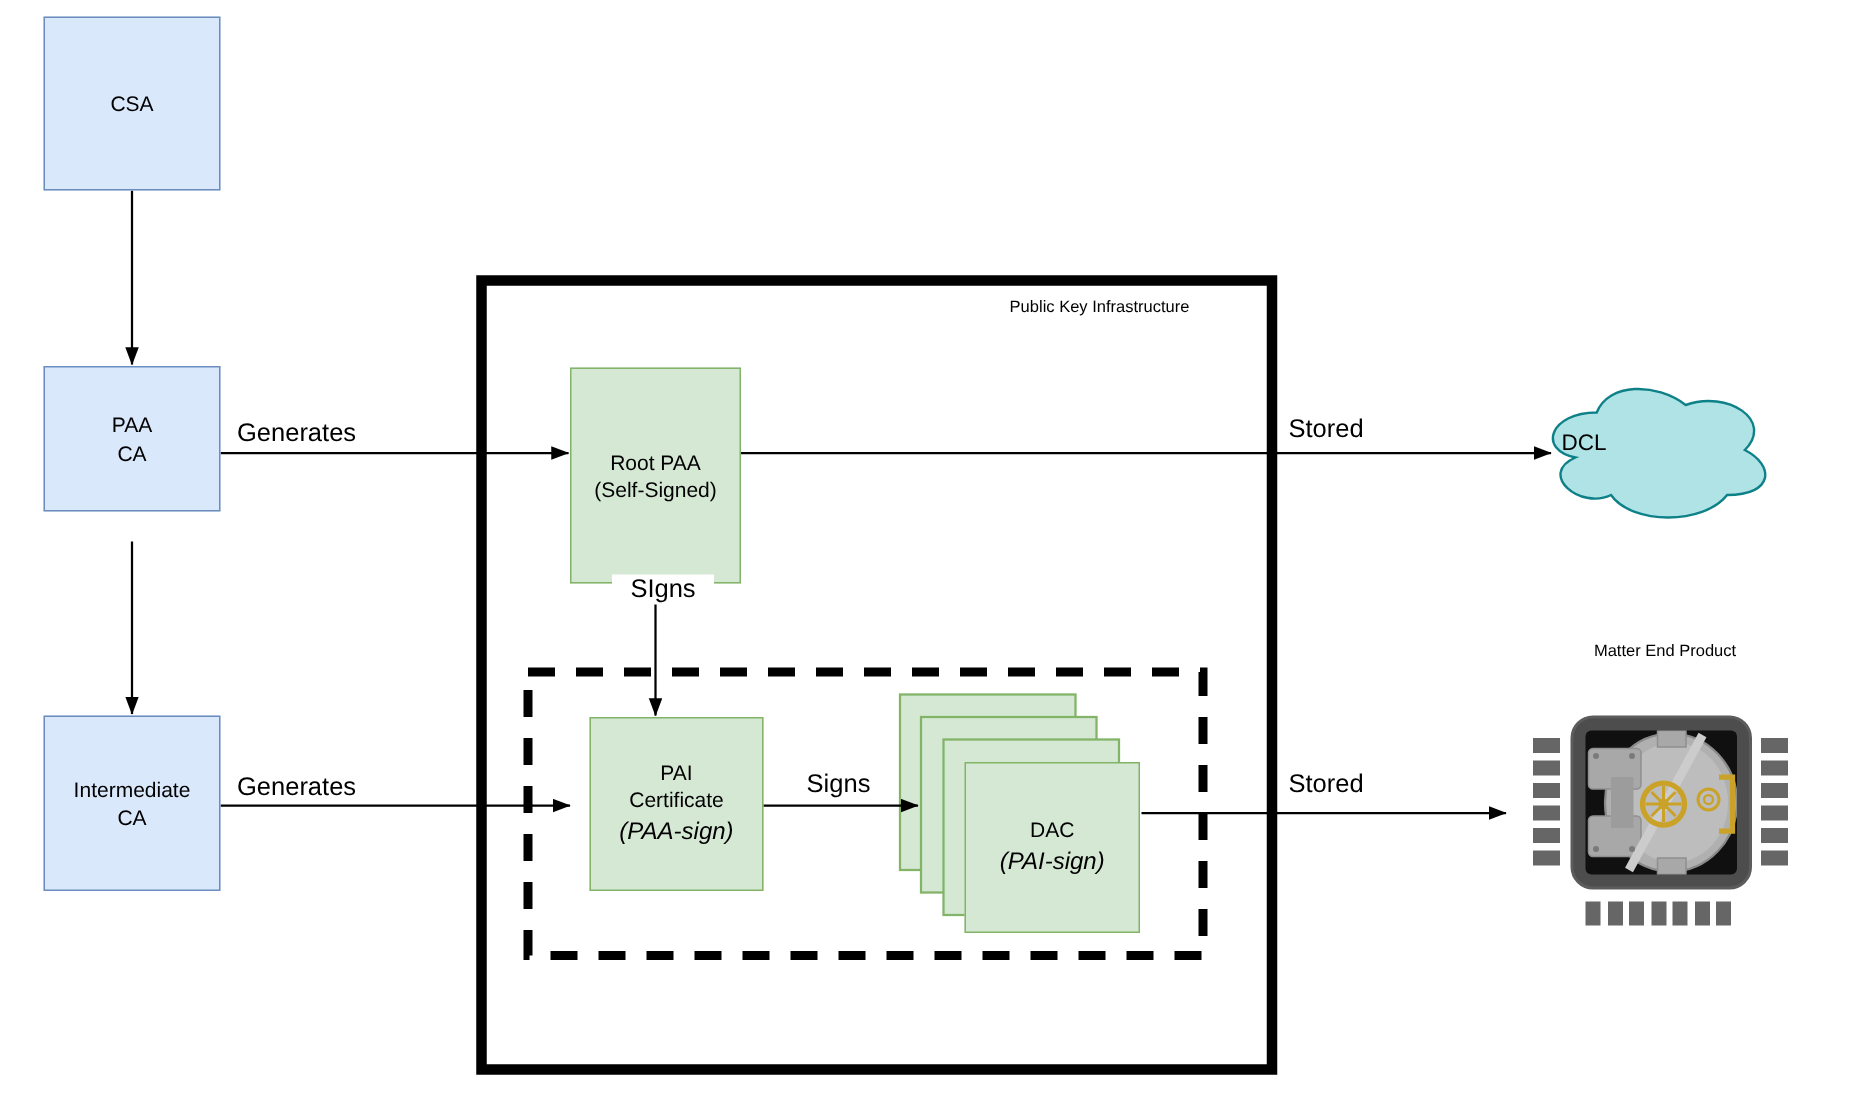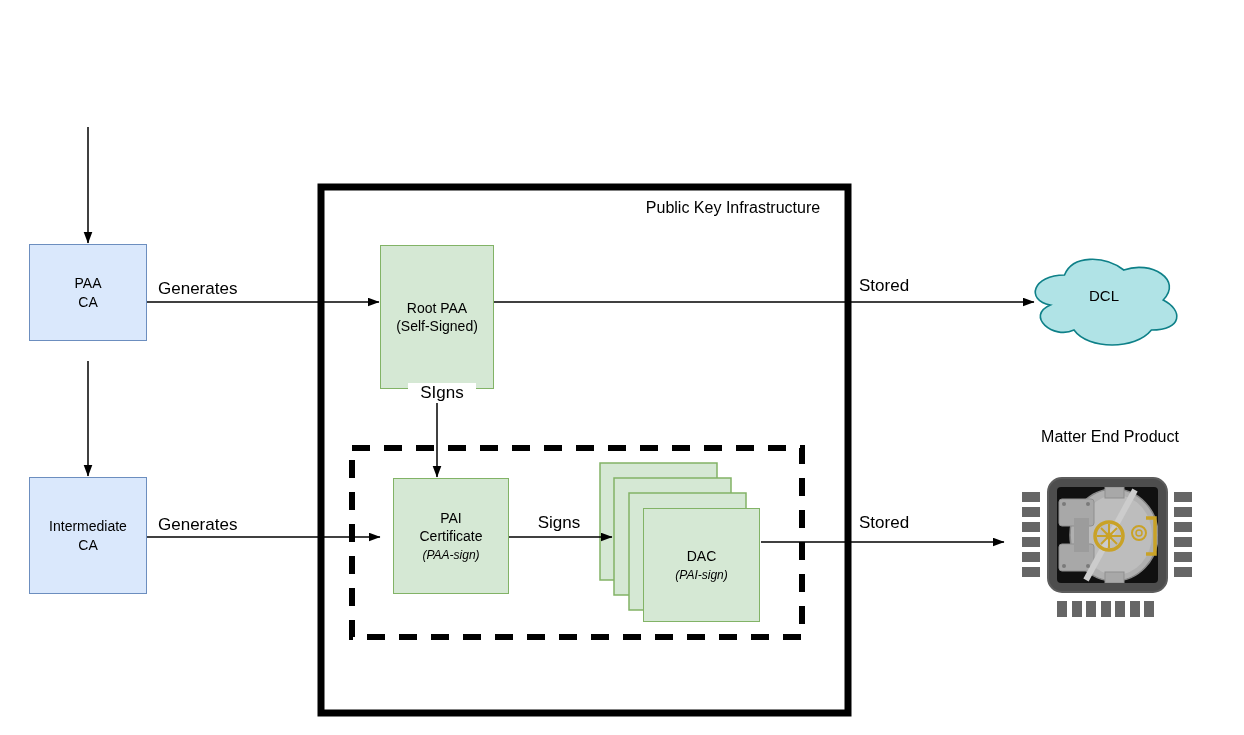--- a/index.html
+++ b/index.html
@@ -14,28 +14,28 @@
     font-size:14px; line-height:1.3; white-space:pre-line; box-sizing:border-box;
   }
   .blue-node{
     background:var(--blue-fill,#dae8fc);
     border:1.5px solid var(--blue-stroke,#6c8ebf);
   }
   .green-node{
     background:var(--green-fill,#d5e8d4);
     border:1.5px solid var(--green-stroke,#82b366);
   }
-  .sub-label{font-style:italic; font-size:12px; margin-top:3px; white-space:nowrap;}
+  .sub-label{font-style:italic; font-size:16px; margin-top:3px; white-space:nowrap;}
   .edge-label{
     position:absolute; font-size:17px; background:#ffffff; padding:0 3px;
     white-space:nowrap;
   }
   .edge-label.centered{text-align:center;}
   .region-label{
-    position:absolute; font-size:16px; text-align:center; white-space:nowrap;
+    position:absolute; font-size:11px; text-align:center; white-space:nowrap;
   }
 </style>
 </head>
 <body>
 
 <div class="canvas">
 
   <svg class="layer" width="1244" height="735" viewBox="0 0 1244 735">
     <defs>
       <marker id="arrow" markerUnits="userSpaceOnUse" markerWidth="13" markerHeight="10" refX="11.5" refY="4.5" orient="auto">
@@ -118,20 +118,23 @@
           <line x1="95" y1="50" x2="79" y2="66" stroke-width="2"></line>
           <circle cx="87" cy="58" r="3.5" style="fill:var(--gold,#c9a227)" stroke="none"></circle>
           <circle cx="117" cy="55" r="7" fill="none" stroke-width="2"></circle>
           <circle cx="117" cy="55" r="3" fill="none" stroke-width="1.5"></circle>
           <path d="M124,40 h9 v36 h-9" fill="none" stroke-width="3.5"></path>
         </g>
       </g>
     </g>
   </svg>
 
+  <div class="node blue-node" style="left:29px; top:11px; width:118px; height:116px;">
+    <span>CSA</span>
+  </div>
 
   <div class="node blue-node" style="left:29px; top:244px; width:118px; height:97px;">
     <span>PAA
 CA</span>
   </div>
 
   <div class="node blue-node" style="left:29px; top:477px; width:118px; height:117px;">
     <span>Intermediate
 CA</span>
   </div>
@@ -147,21 +150,21 @@
     <span class="sub-label">(PAA-sign)</span>
   </div>
 
   <div class="node green-node" style="left:643px; top:508px; width:117px; height:114px;">
     <span>DAC</span>
     <span class="sub-label">(PAI-sign)</span>
   </div>
 
   <div class="region-label" style="left:623px; top:199px; width:220px;">Public Key Infrastructure</div>
 
-  <div class="region-label" style="left:1025px; top:287px; width:158px; font-size:15px;">DCL</div>
+  <div class="region-label" style="left:977px; top:287px; width:158px; font-size:15px;">DCL</div>
 
   <div class="region-label" style="left:1020px; top:428px; width:180px;">Matter End Product</div>
 
   <div class="edge-label" style="left:155px; top:279px;">Generates</div>
 
   <div class="edge-label" style="left:155px; top:515px;">Generates</div>
 
   <div class="edge-label" style="left:856px; top:276px;">Stored</div>
 
   <div class="edge-label" style="left:856px; top:513px;">Stored</div>

